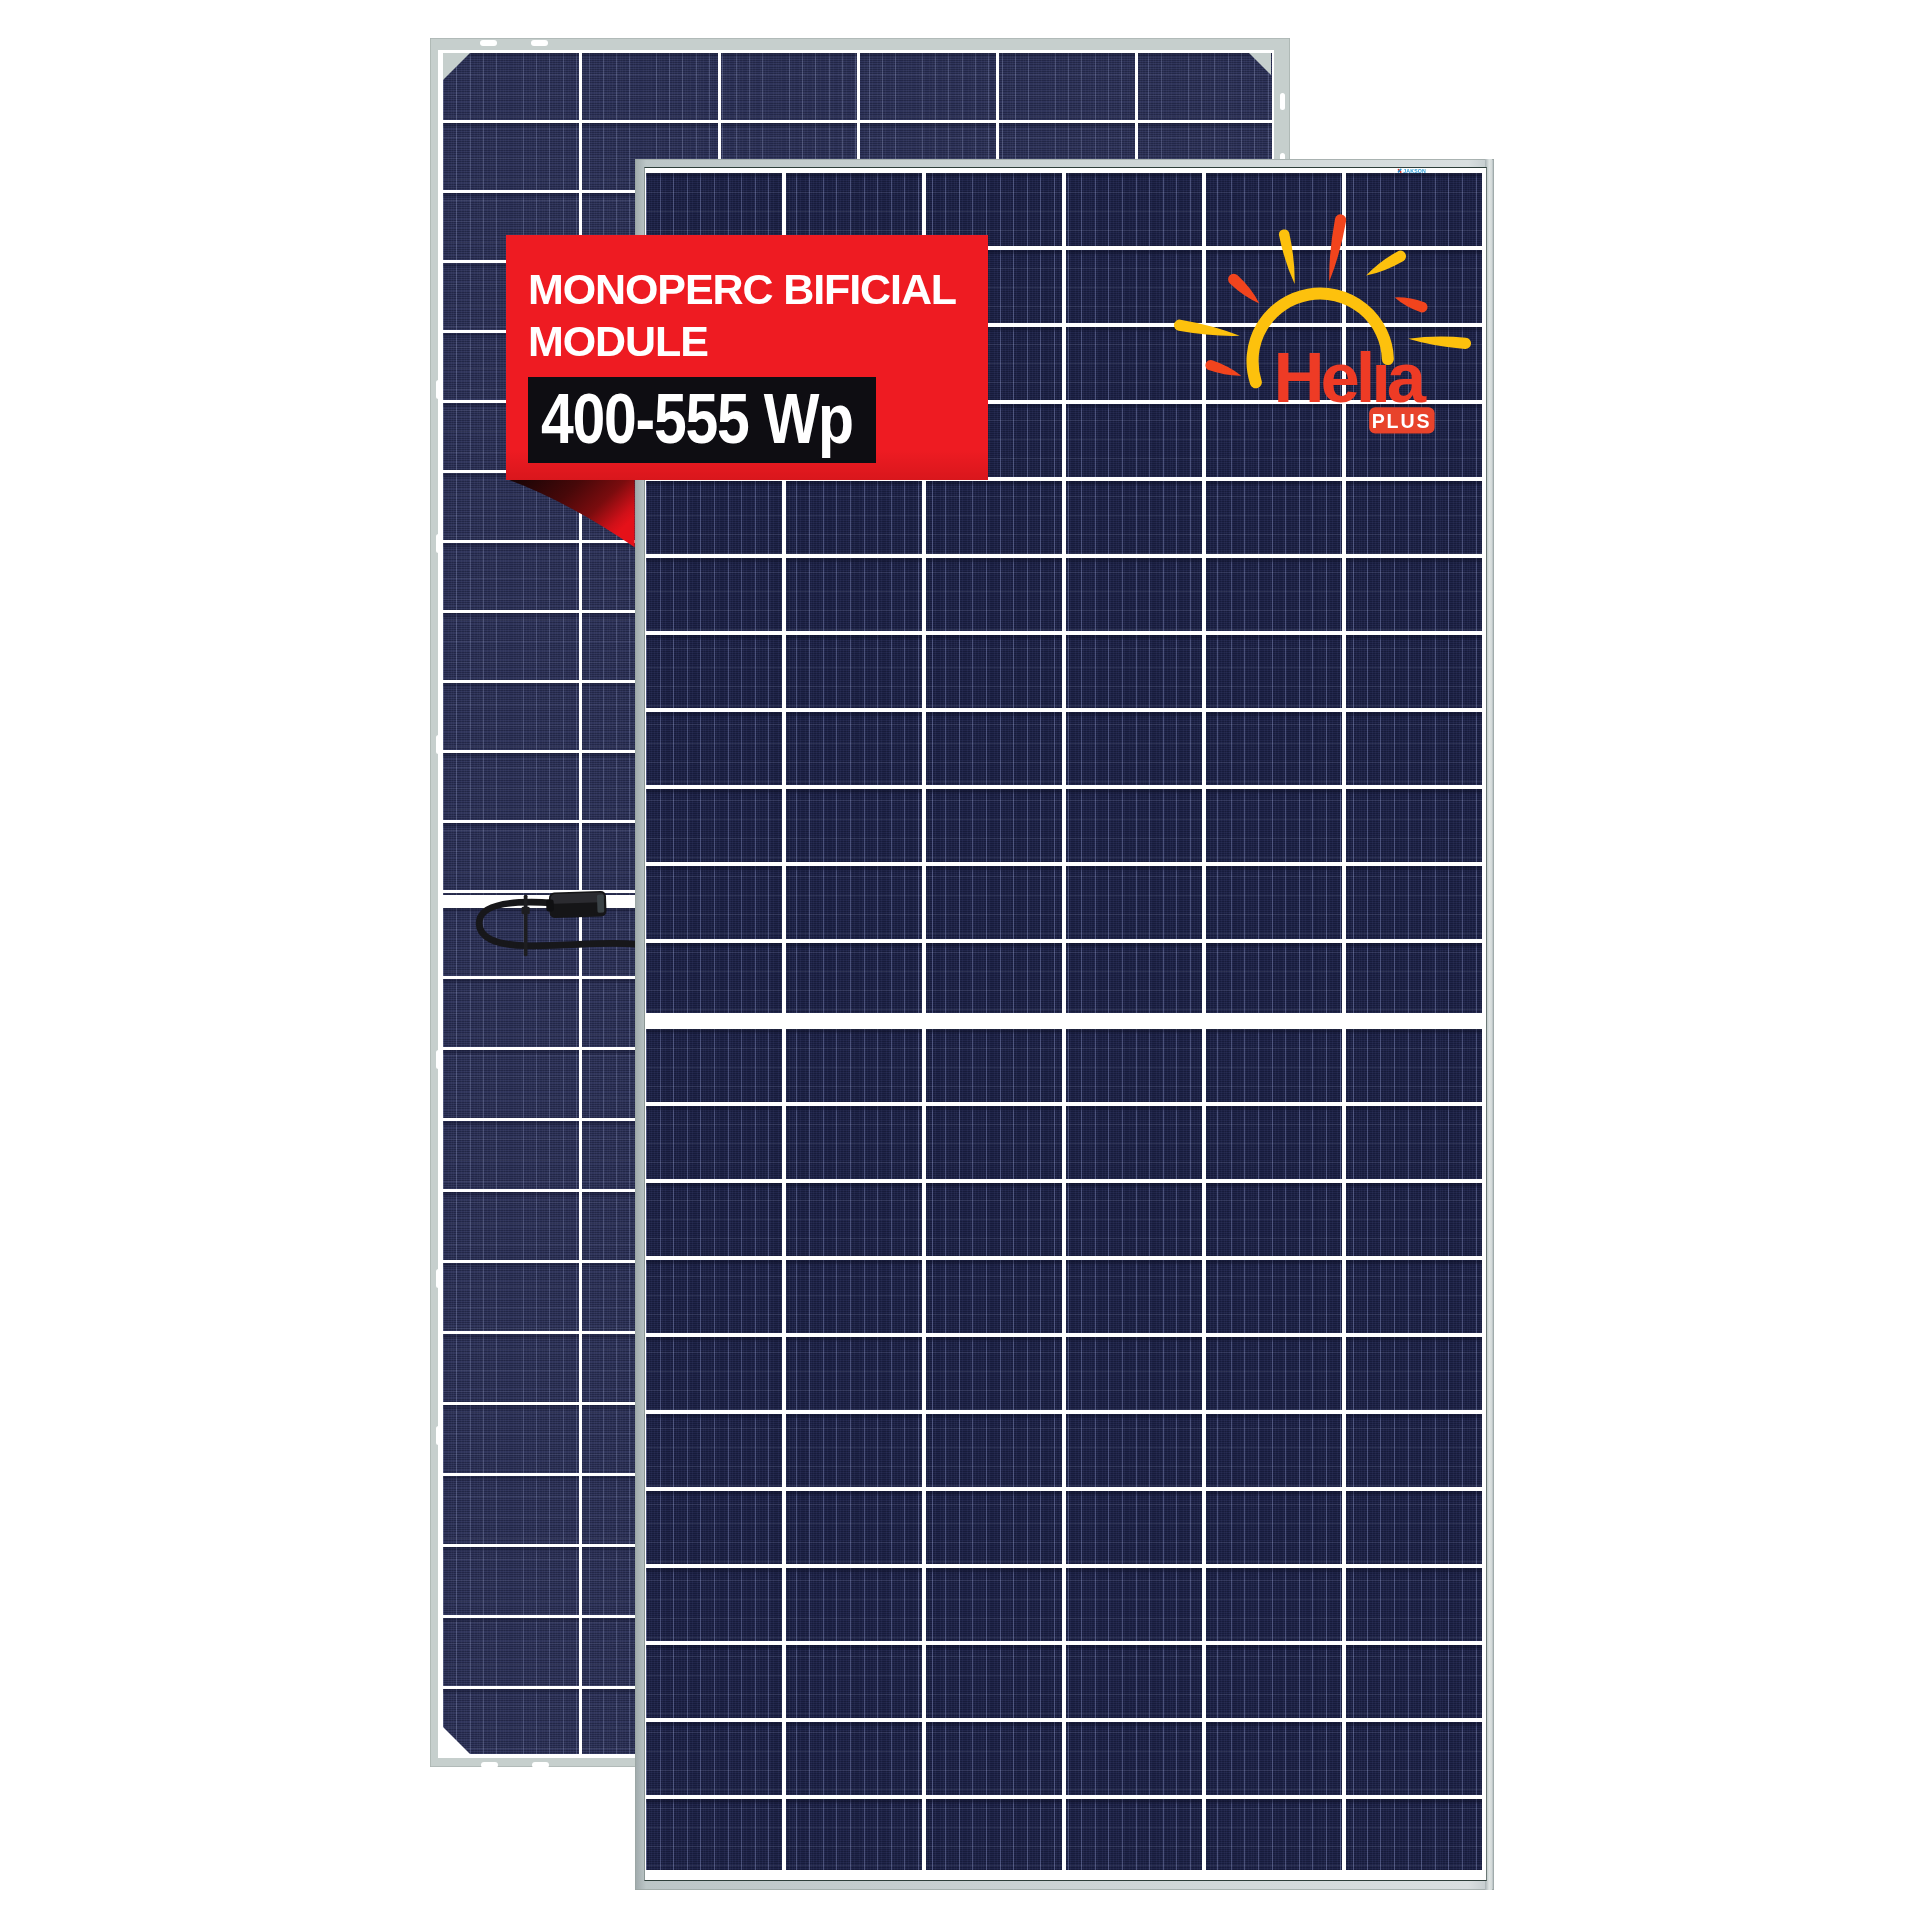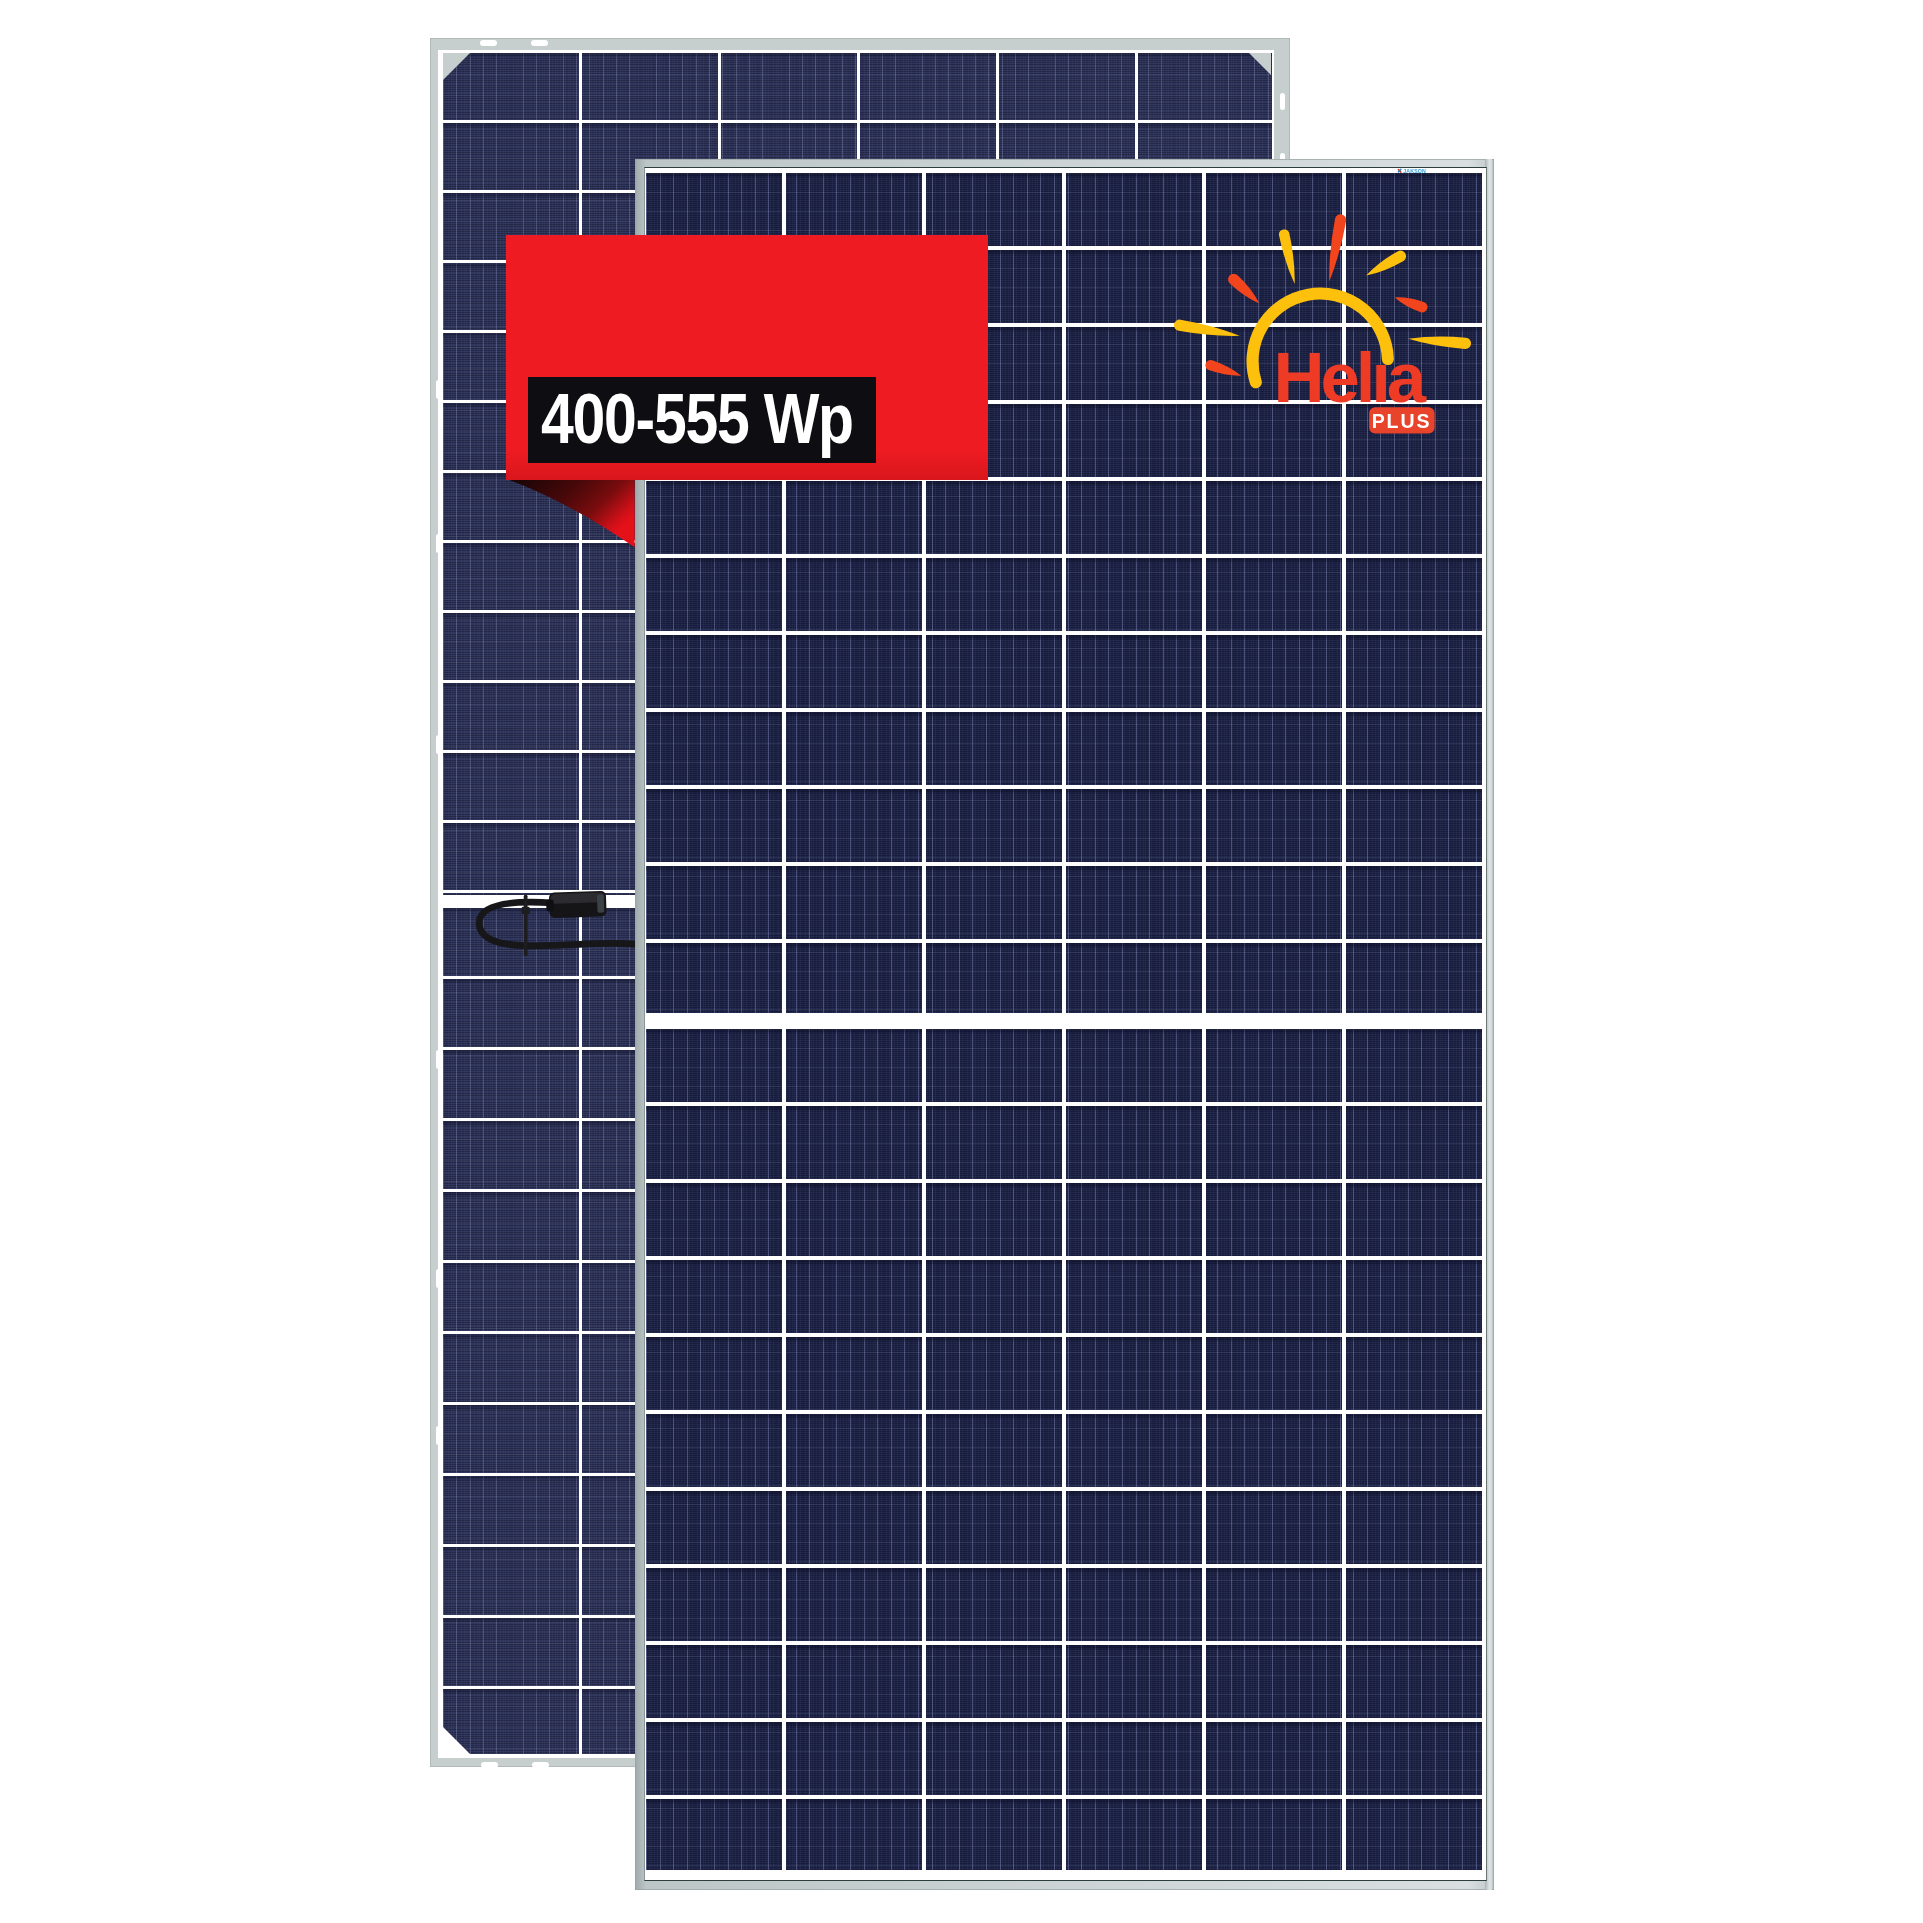--- a/index.html
+++ b/index.html
@@ -76,20 +76,21 @@
         <rect x="-3" y="-1.1" width="6.5" height="2.2" rx="1" fill="#2b8fd0" transform="rotate(-45)"></rect>
       </g>
       <text x="8" y="8" font-family="Liberation Sans,sans-serif" font-size="7" font-weight="bold" fill="#35a0d8" letter-spacing="0.2">JAKSON</text>
     </svg>
 </div>
 
 <div class="a" style="left:506px;top:235px;width:482px;height:245px;background:#ee1b22;">
 
 <div class="a" style="left:0;top:215px;width:482px;height:30px;background:linear-gradient(180deg,rgba(120,0,0,0) 0,rgba(120,0,0,0.18) 100%);"></div>
 
+<div class="a" style="left:22px;top:28px;width:466px;font-weight:bold;font-size:43px;line-height:52px;color:#fff;letter-spacing:-1.1px;">MONOPERC BIFICIAL<br>MODULE</div>
 
 <div class="a" style="left:22px;top:142px;width:348px;height:86px;background:#0e0d12;"></div>
 
 <div class="a" style="left:35px;top:142px;height:86px;line-height:84px;font-weight:bold;font-size:71px;color:#fff;letter-spacing:-1.5px;transform:scaleX(0.83);transform-origin:0 50%;white-space:nowrap;">400-555 Wp</div>
 </div>
 
 <svg class="a" style="left:1157px;top:195px;" width="331" height="256" viewBox="0 0 440 340">
 <path d="M131.4 248.8 A90.0 90.0 0 1 1 306.9 217.9" fill="none" stroke="#fdc10d" stroke-width="16" stroke-linecap="round"></path>
 
 <path d="M229.0 115.0 Q243.3 79.5 251.4 34.3 A7.5 7.5 0 0 0 236.6 31.7 Q228.2 76.7 229.0 115.0 Z" fill="#f2441d"></path>

